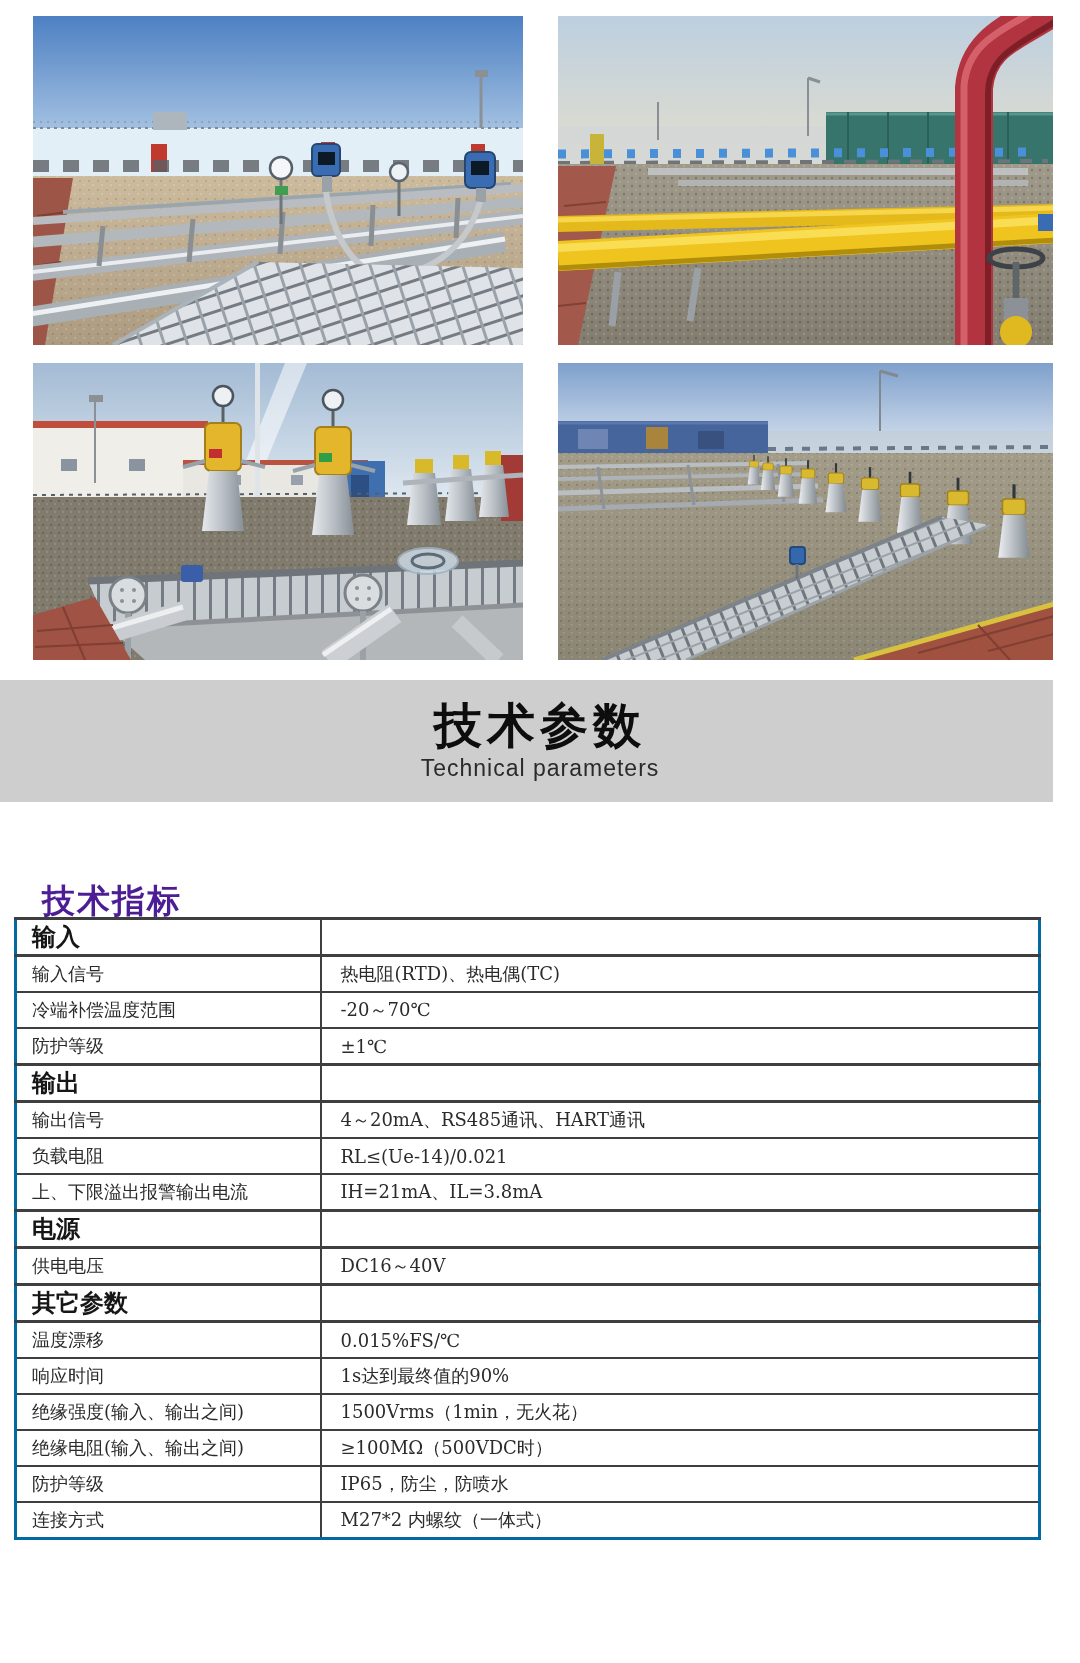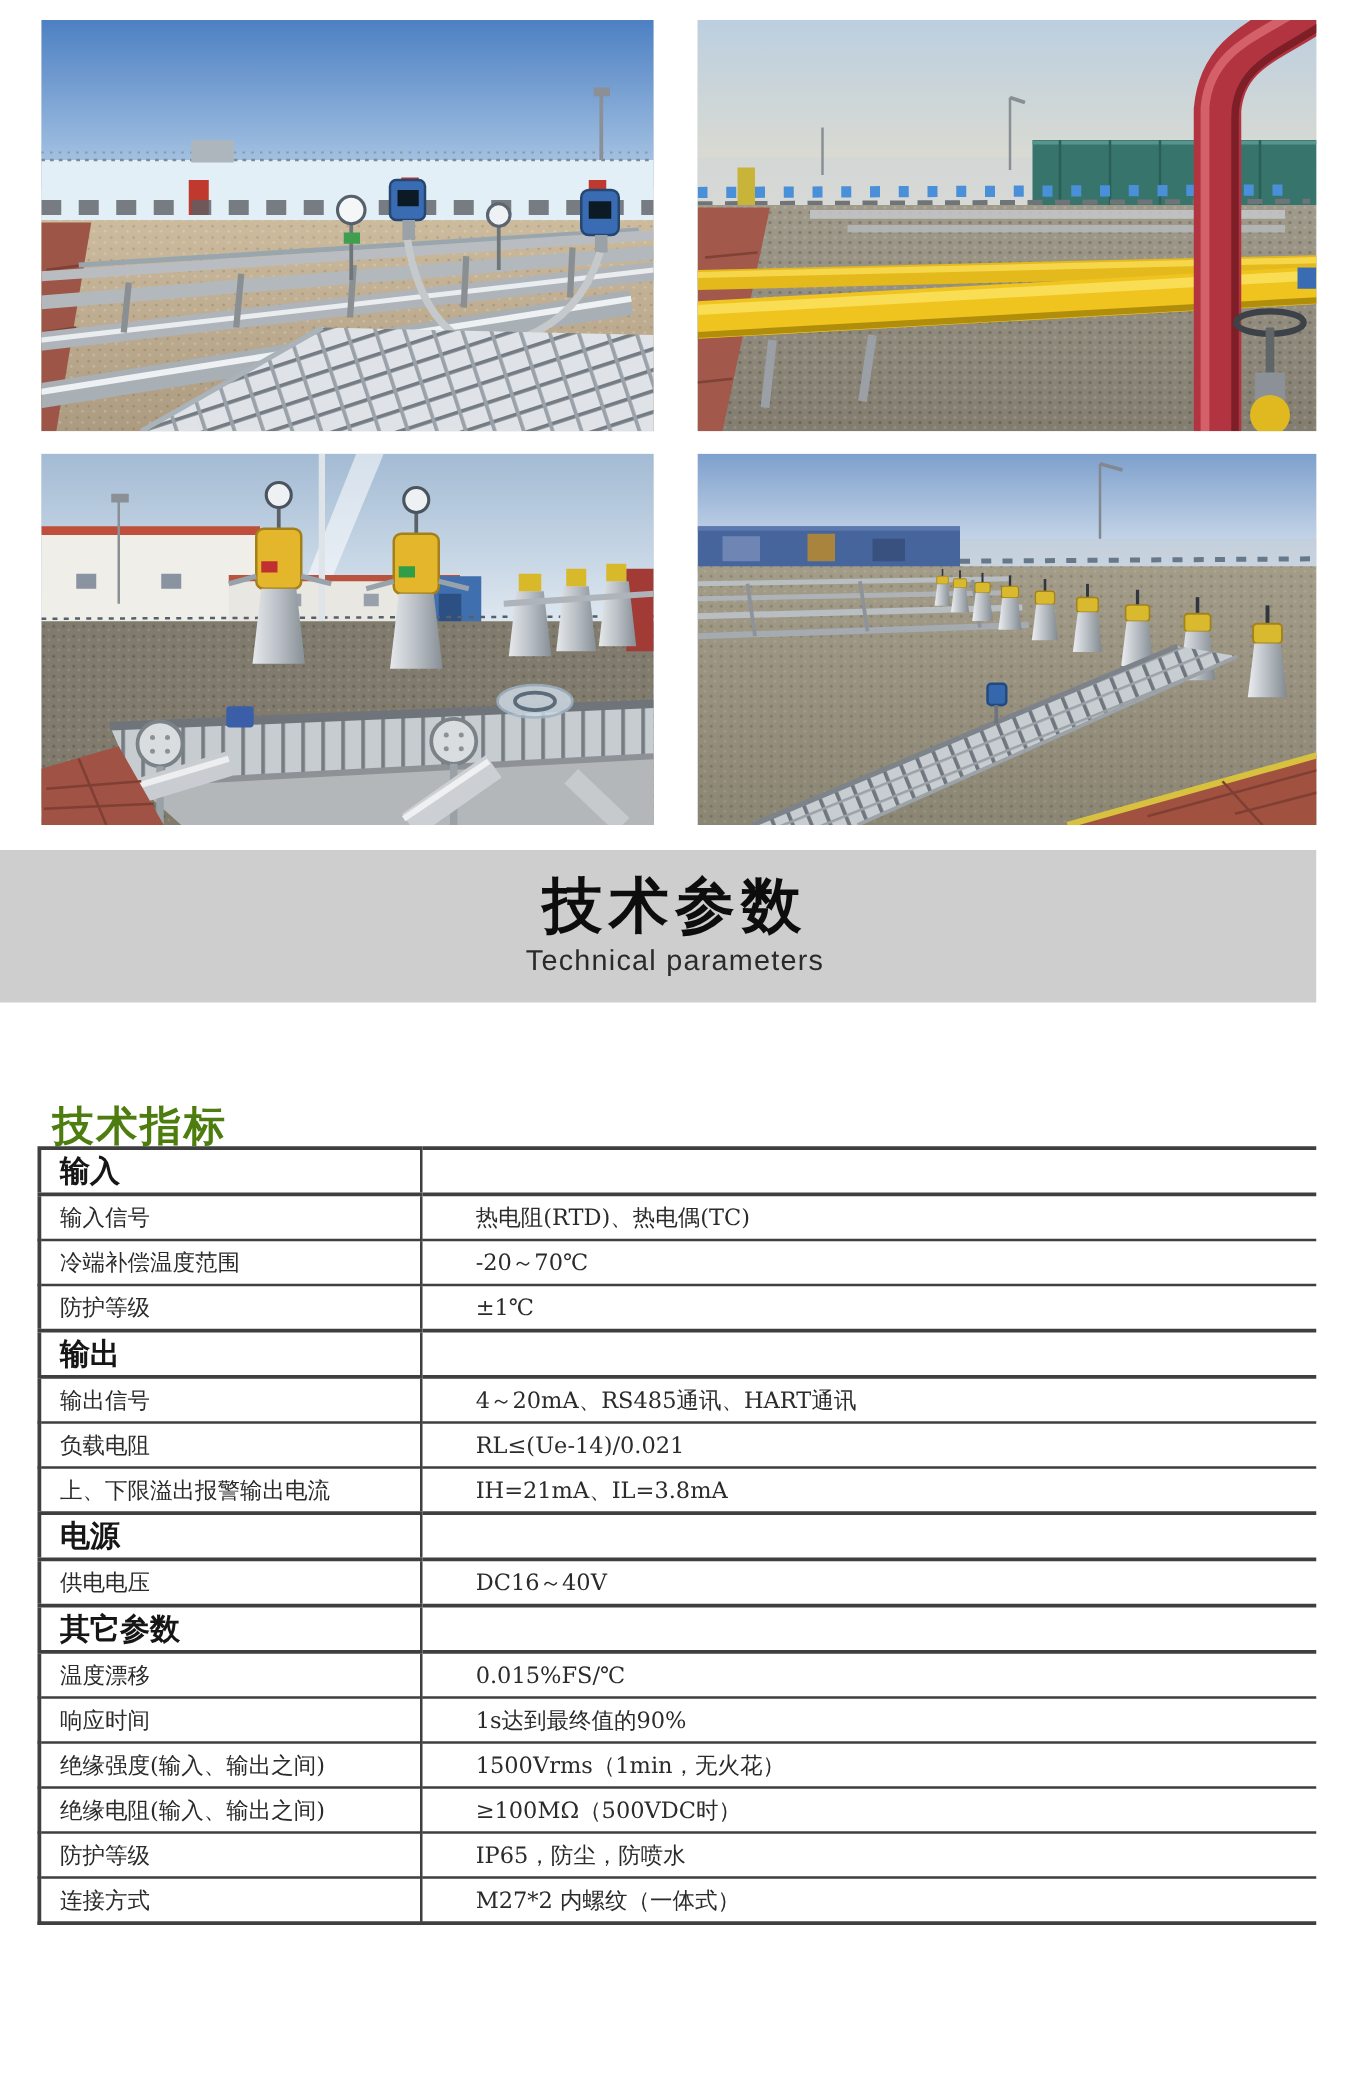--- a/index.html
+++ b/index.html
@@ -9,29 +9,29 @@
   .photo svg{display:block;width:100%;height:100%;}
   #photo1{left:33px;top:16px;width:490px;height:329px;}
   #photo2{left:558px;top:16px;width:500px;height:329px;}
   #photo3{left:33px;top:363px;width:490px;height:297px;}
   #photo4{left:558px;top:363px;width:500px;height:297px;}
   .banner{position:absolute;left:0;top:680px;width:1080px;height:122px;background:#cecece;
           display:flex;flex-direction:column;align-items:center;justify-content:center;}
   .banner .t-cn{font-size:48px;font-weight:bold;color:#0d0d0d;letter-spacing:5px;line-height:1.05;}
   .banner .t-en{font-size:23px;font-weight:normal;color:#2a2a2a;letter-spacing:1px;margin-top:4px;
                 font-family:"Liberation Sans","DejaVu Sans",sans-serif;}
-  .spec-heading{position:absolute;left:42px;top:846px;font-size:33px;font-weight:bold;color:#4d7c0f;
+  .spec-heading{position:absolute;left:42px;top:846px;font-size:33px;font-weight:bold;color:#4c1d95;
                 letter-spacing:2px;text-align:center;}
-  table.specs{position:absolute;left:30px;top:917px;width:1027px;border-collapse:collapse;
-              table-layout:fixed;border:3px solid #404040;}
+  table.specs{position:absolute;left:14px;top:917px;width:1027px;border-collapse:collapse;
+              table-layout:fixed;border:3px solid #0369a1;}
   table.specs td{height:34px;padding:0;border:2px solid #3f3f3f;vertical-align:middle;
                  font-family:"DejaVu Serif","Liberation Serif",serif;font-size:18px;color:#2b2b2b;
                  white-space:nowrap;overflow:hidden;}
   table.specs td.col-label{padding-left:15px;}
-  table.specs td.col-value{padding-left:43px;}
+  table.specs td.col-value{padding-left:19px;}
   table.specs tr.row-section td{border-top-width:3px;border-bottom-width:3px;}
   table.specs tr.row-section td.col-label{font-family:"DejaVu Sans","Liberation Sans",sans-serif;
                  font-weight:bold;font-size:24px;color:#161616;}
 </style>
 </head>
 <body>
 
 <div class="page">
 
   <figure class="photo" id="photo1">

